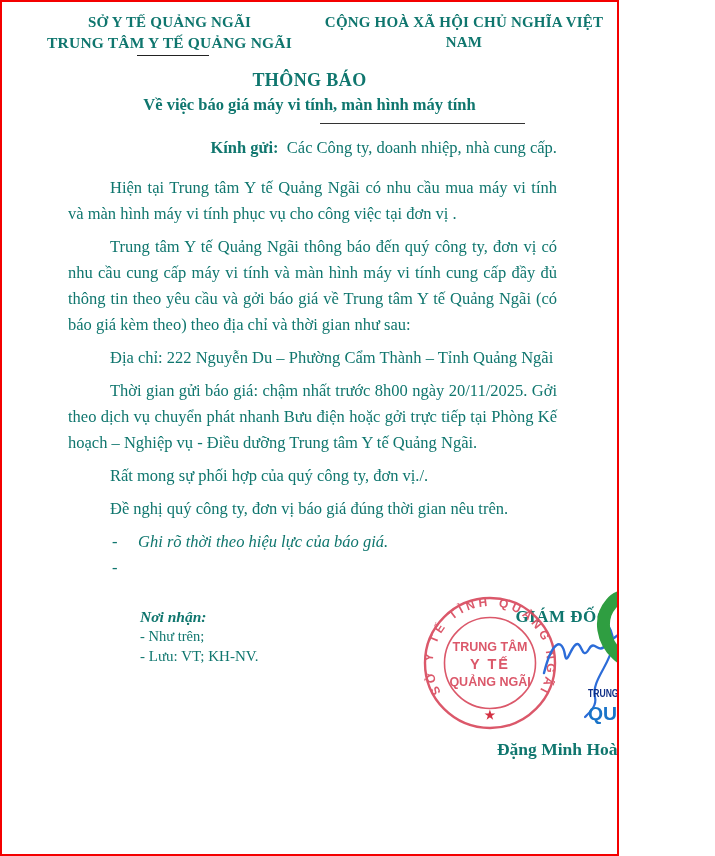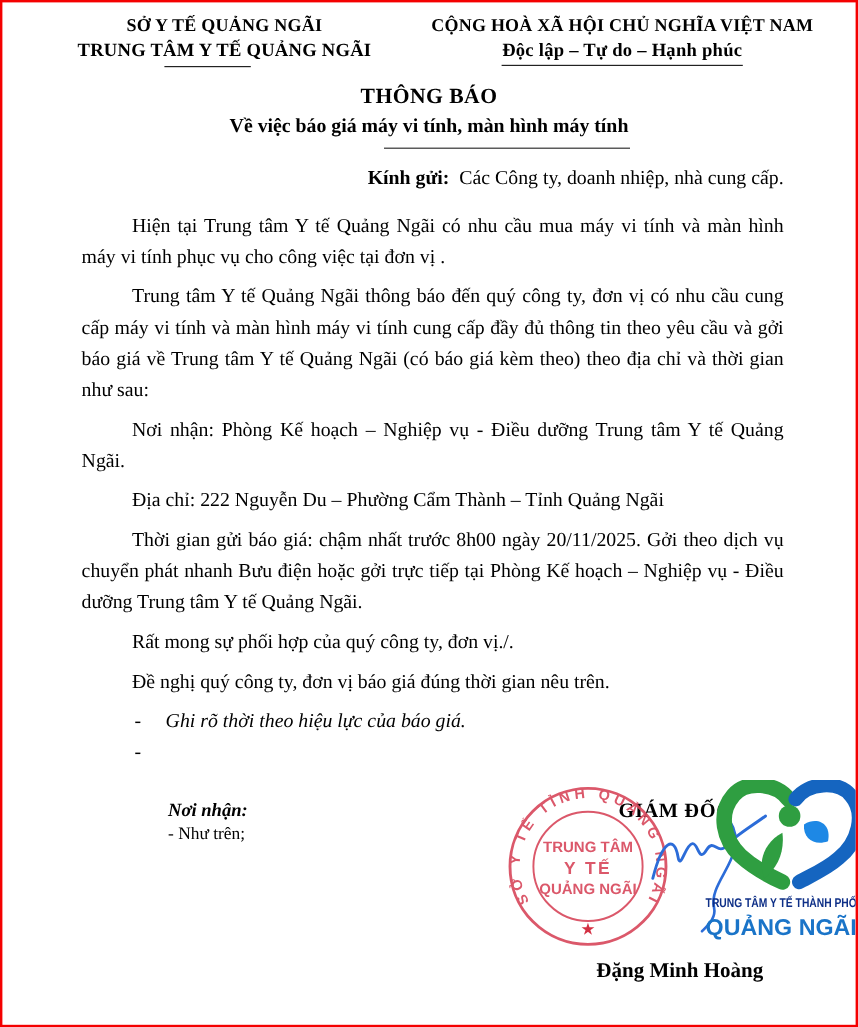--- a/index.html
+++ b/index.html
@@ -1,23 +1,23 @@
 <!DOCTYPE html>
 <html><head>
 <meta charset="utf-8">
 <style>
   html,body{margin:0;padding:0;background:#ffffff;}
   .page{
     position:relative;
-    width:715px;height:856px;
+    width:619px;height:856px;
     box-sizing:border-box;
     border:2px solid #f40000;
     background:#ffffff;
     font-family:"Liberation Serif", serif;
-    color:#000000;
+    color:#0f766e;
     overflow:hidden;
   }
   
   .hdr{display:flex;margin-top:10px;}
   .hdr-left{width:310px;margin-left:30px;text-align:center;}
   .hdr-right{width:345px;margin-left:4px;text-align:center;}
   .hdr-l1{font-size:15px;font-weight:bold;line-height:20px;letter-spacing:.2px;}
   .hdr-l2{font-size:15.5px;font-weight:bold;line-height:21px;letter-spacing:.2px;}
   .u-short{width:72px;border-bottom:1.5px solid #222;margin:0 auto 0 105px;height:2px;}
   .u-right{display:inline-block;border-bottom:1.5px solid #222;padding-bottom:1px;}
@@ -59,54 +59,53 @@
 <div class="page">
 
   <div class="hdr">
     <div class="hdr-left">
       <div class="hdr-l1">SỞ Y TẾ QUẢNG NGÃI</div>
       <div class="hdr-l2">TRUNG TÂM Y TẾ QUẢNG NGÃI</div>
       <div class="u-short"></div>
     </div>
     <div class="hdr-right">
       <div class="hdr-l1">CỘNG HOÀ XÃ HỘI CHỦ NGHĨA VIỆT NAM</div>
-      <div class="hdr-l2"><span class="u-right">Độc lập – Tự do – Hạnh phúc</span></div>
     </div>
   </div>
 
   <div class="title-wrap">
     <div class="title-main">THÔNG BÁO</div>
     <div class="title-sub">Về việc báo giá máy vi tính, màn hình máy tính</div>
     <div class="title-rule"></div>
   </div>
 
   <div class="body-wrap">
     <p class="salutation"><span class="lbl">Kính gửi:</span>&nbsp; <span>Các Công ty, doanh nhiệp, nhà cung cấp.</span></p>
     <p>Hiện tại Trung tâm Y tế Quảng Ngãi có nhu cầu mua máy vi tính và màn hình máy vi tính phục vụ cho công việc tại đơn vị .</p>
     <p>Trung tâm Y tế Quảng Ngãi thông báo đến quý công ty, đơn vị có nhu cầu cung cấp máy vi tính và màn hình máy vi tính cung cấp đầy đủ thông tin theo yêu cầu và gởi báo giá về Trung tâm Y tế Quảng Ngãi (có báo giá kèm theo) theo địa chỉ và thời gian như sau:</p>
-    <p>Nơi nhận: Phòng Kế hoạch – Nghiệp vụ - Điều dưỡng Trung tâm Y tế Quảng Ngãi.</p>
     <p>Địa chỉ: 222 Nguyễn Du – Phường Cẩm Thành – Tỉnh Quảng Ngãi</p>
     <p>Thời gian gửi báo giá: chậm nhất trước 8h00 ngày 20/11/2025. Gởi theo dịch vụ chuyển phát nhanh Bưu điện hoặc gởi trực tiếp tại Phòng Kế hoạch – Nghiệp vụ - Điều dưỡng Trung tâm Y tế Quảng Ngãi.</p>
     <p>Rất mong sự phối hợp của quý công ty, đơn vị./.</p>
     <p>Đề nghị quý công ty, đơn vị báo giá đúng thời gian nêu trên.</p>
 
     <div class="note-item">
       <span class="dash">-</span>
       <span>Ghi rõ thời theo hiệu lực của báo giá.</span>
     </div>
     <div class="note-item">
       <span class="dash">-</span>
     </div>
   </div>
 
   <div class="footer">
 
     <div class="recipients">
       <div class="recip-label">Nơi nhận:</div>
       <div class="recip-item1">- Như trên;</div>
+      <div class="recip-item2">- Lưu: VT; KH-NV.</div>
     </div>
 
     <div class="signer-title">GIÁM ĐỐC</div>
 
     <svg class="stamp" width="140" height="140" viewBox="0 0 140 140">
       <circle cx="70" cy="70" r="65" fill="none" stroke="#d84a5e" stroke-width="2.4"></circle>
       <circle cx="70" cy="70" r="45.5" fill="none" stroke="#d84a5e" stroke-width="1.6"></circle>
       <path id="ringPath" d="M 23.3,102.7 A 57,57 0 1 1 116.7,102.7" fill="none"></path>
       <text font-size="12" fill="#d84a5e">
         <textPath href="#ringPath" startOffset="4" textLength="238" lengthAdjust="spacing">SỞ Y TẾ TỈNH QUẢNG NGÃI</textPath>

